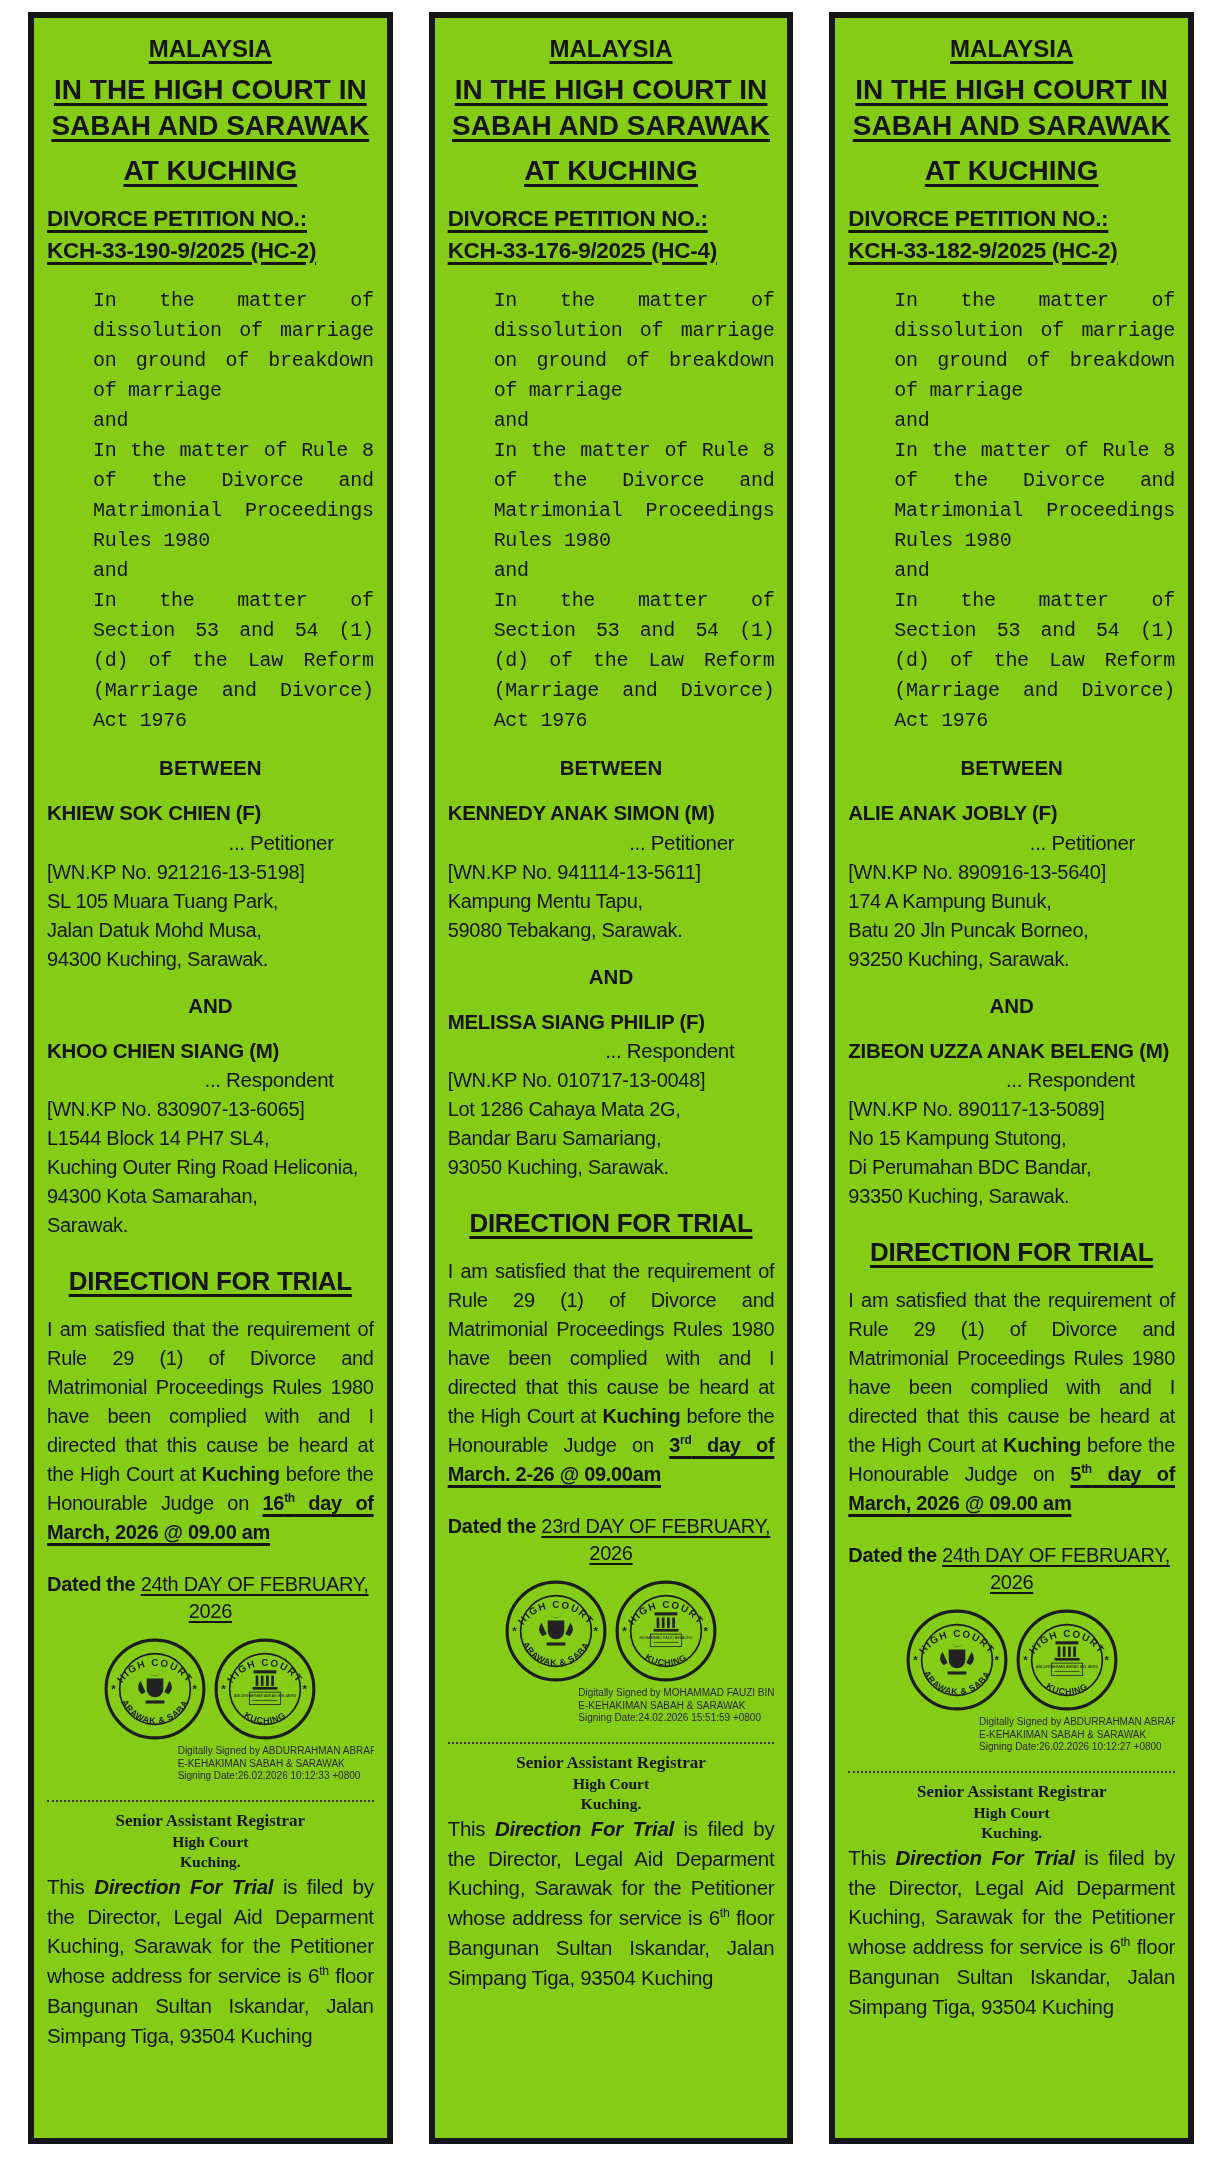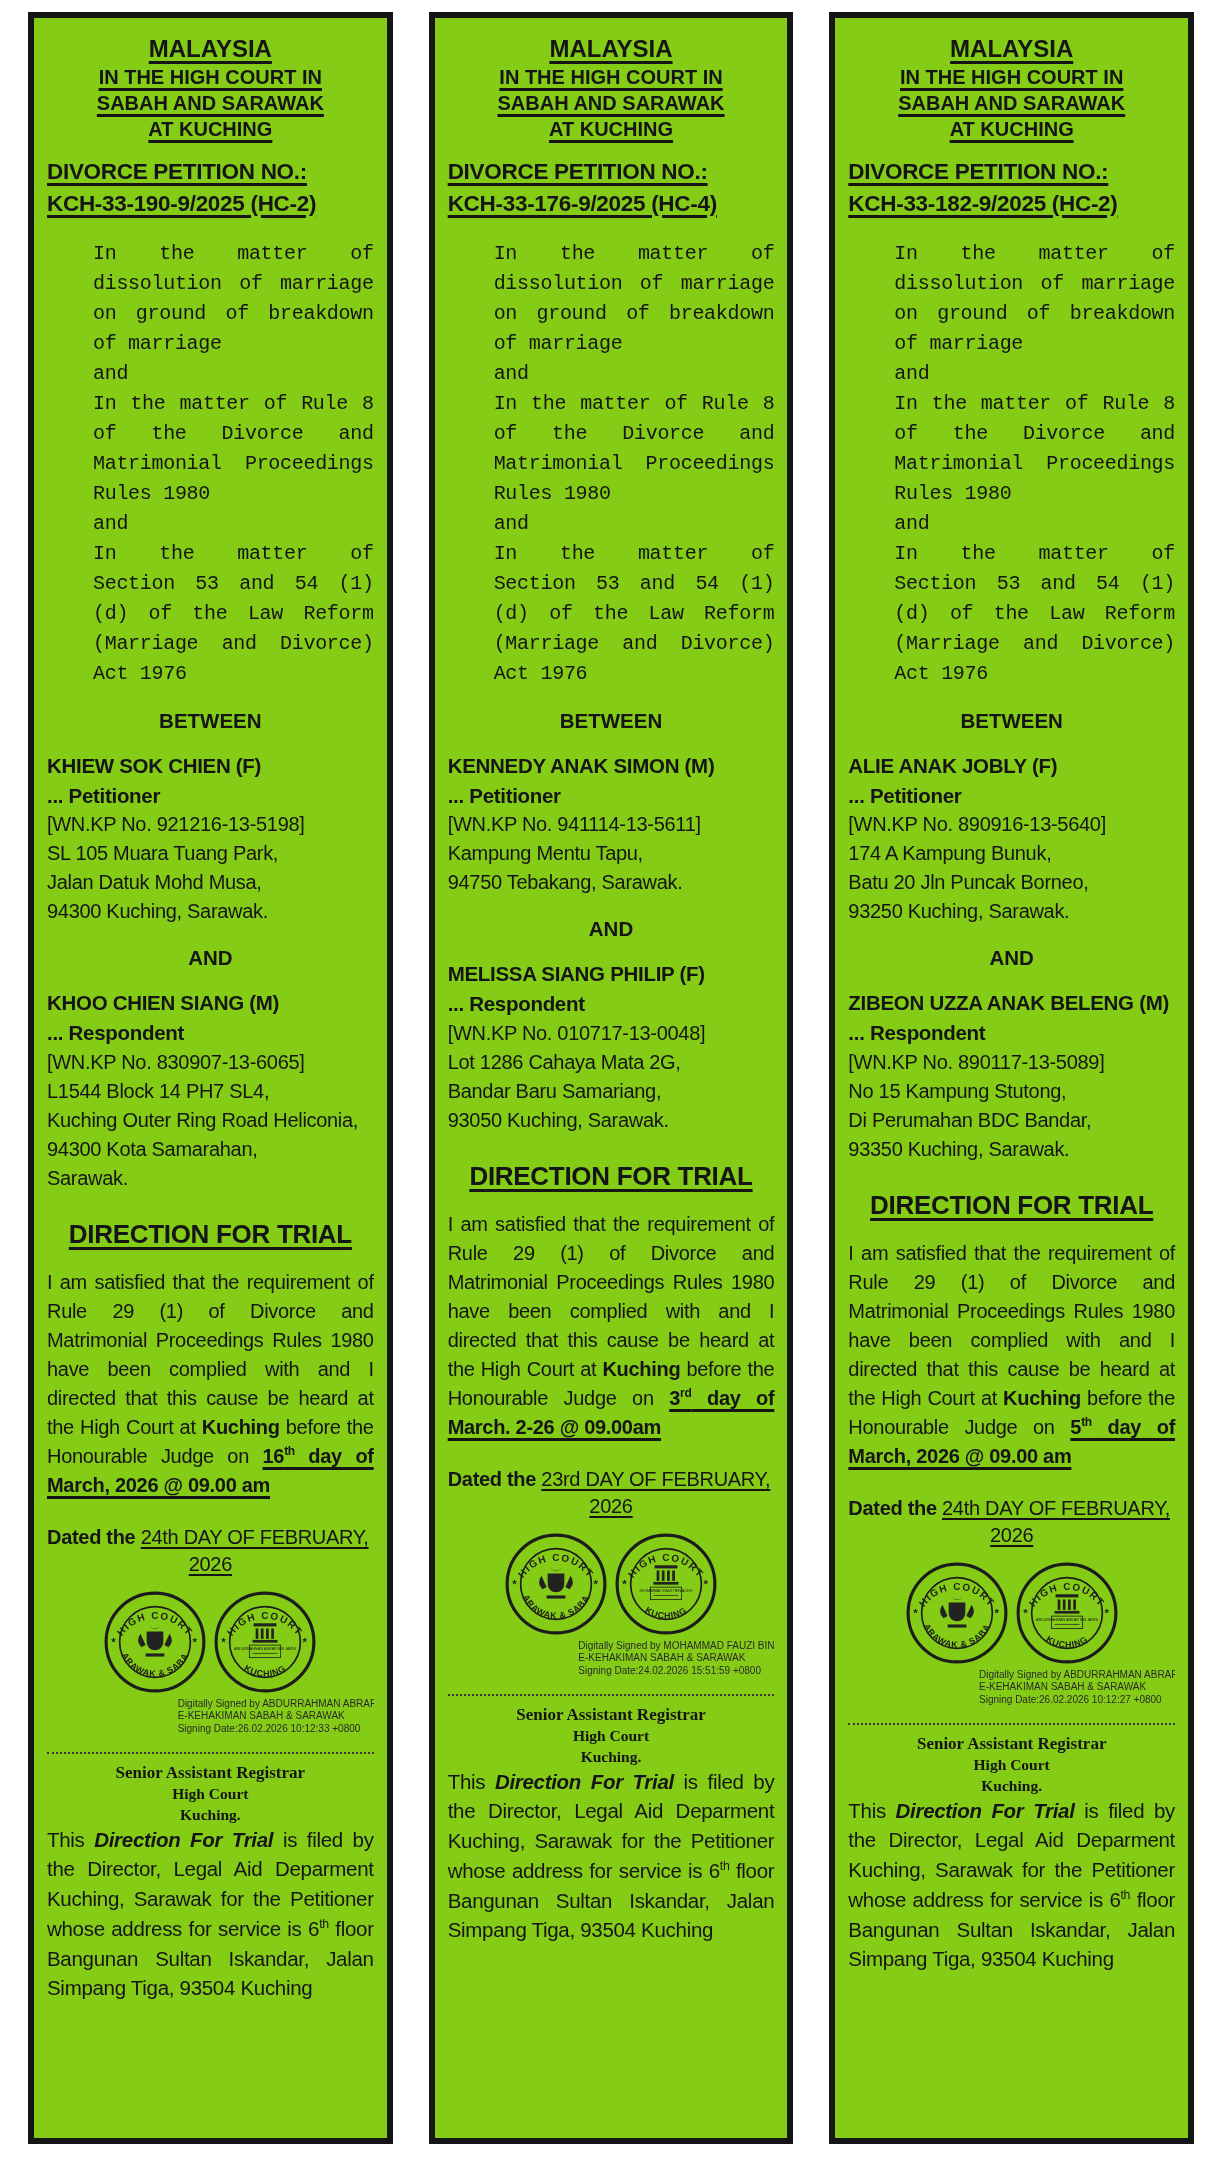--- a/index.html
+++ b/index.html
@@ -12,27 +12,27 @@
   .notice{
     flex:1 1 0;border:6px solid #151515;box-sizing:border-box;
     min-height:2132px;background:#84cc16;padding:14px 13px 16px;
   }
   .u{text-decoration:underline;text-decoration-thickness:2.5px;text-underline-offset:4px;}
   .u-thin{text-decoration:underline;text-decoration-thickness:1.5px;text-underline-offset:3px;}
   .b{font-weight:700;}
   .bi{font-weight:700;font-style:italic;}
   .hdr{text-align:center;margin-top:2px;}
   .h-country{font-size:24px;font-weight:700;line-height:1.25;}
-  .h-court{font-size:20px;font-weight:700;line-height:1.3;margin-top:0;}
+  .h-court{font-size:28px;font-weight:700;line-height:1.3;margin-top:8px;}
   .pet-no{font-size:22.5px;font-weight:700;line-height:1.4;margin-top:14px;letter-spacing:-0.3px;}
   .matter{margin:20px 0 0 46px;font-size:20px;line-height:1.5;text-align:justify;letter-spacing:-0.3px;font-family:Liberation Mono, monospace;}
   .center-label{text-align:center;font-weight:700;font-size:20.5px;margin:20px 0 18px;}
   .party{font-size:20px;line-height:1.45;letter-spacing:-0.3px;}
   .pname{font-weight:700;font-size:20.5px;}
-  .prole{font-weight:700;text-align:left;padding-right:40px;font-size:20.5px;}
+  .prole{font-weight:400;text-align:right;padding-right:40px;font-size:20.5px;}
   .pline{white-space:nowrap;overflow:hidden;}
   .dft{text-align:center;font-weight:700;font-size:26px;margin:26px 0 18px;letter-spacing:-0.3px;}
   .body-par{font-size:20px;line-height:1.45;text-align:justify;margin:0;letter-spacing:-0.3px;}
   .ub{font-weight:700;text-decoration:underline;text-decoration-thickness:2.5px;text-underline-offset:4px;}
   sup{font-size:60%;line-height:0;}
   .dated{margin-top:26px;font-size:20px;letter-spacing:-0.3px;}
   .dated .b{font-size:20px;}
   .dated-year{text-align:center;margin-top:4px;}
   .seals{display:flex;justify-content:center;gap:6px;margin-top:14px;}
   .seal{width:104px;height:104px;}
@@ -188,21 +188,21 @@
       <div>In the matter of Section 53 and 54 (1) (d) of the Law Reform (Marriage and Divorce) Act 1976</div>
     </div>
 
     <div class="center-label">BETWEEN</div>
 
     <div class="party">
       <div class="pname">KENNEDY ANAK SIMON (M)</div>
       <div class="prole">... Petitioner</div>
       <div class="pline">[WN.KP No. 941114-13-5611]</div>
       <div class="pline">Kampung Mentu Tapu,</div>
-      <div class="pline">94750 Tebakang, Sarawak.</div>
+      <div class="pline">59080 Tebakang, Sarawak.</div>
       <div class="pline"></div>
       <div class="pline"></div>
     </div>
 
     <div class="center-label">AND</div>
 
     <div class="party">
       <div class="pname">MELISSA SIANG PHILIP (F)</div>
       <div class="prole">... Respondent</div>
       <div class="pline">[WN.KP No. 010717-13-0048]</div>

